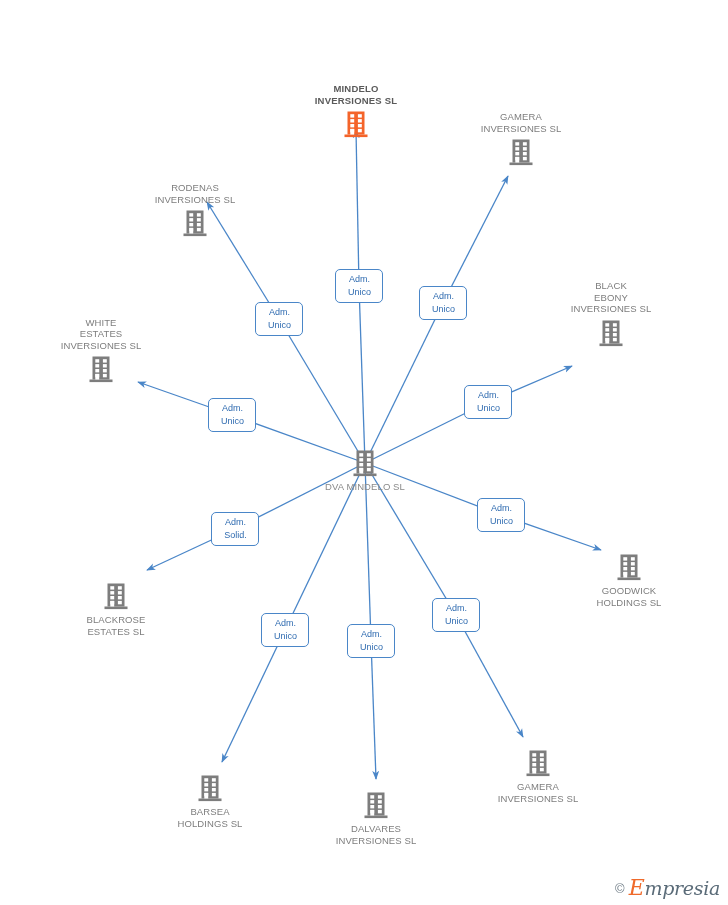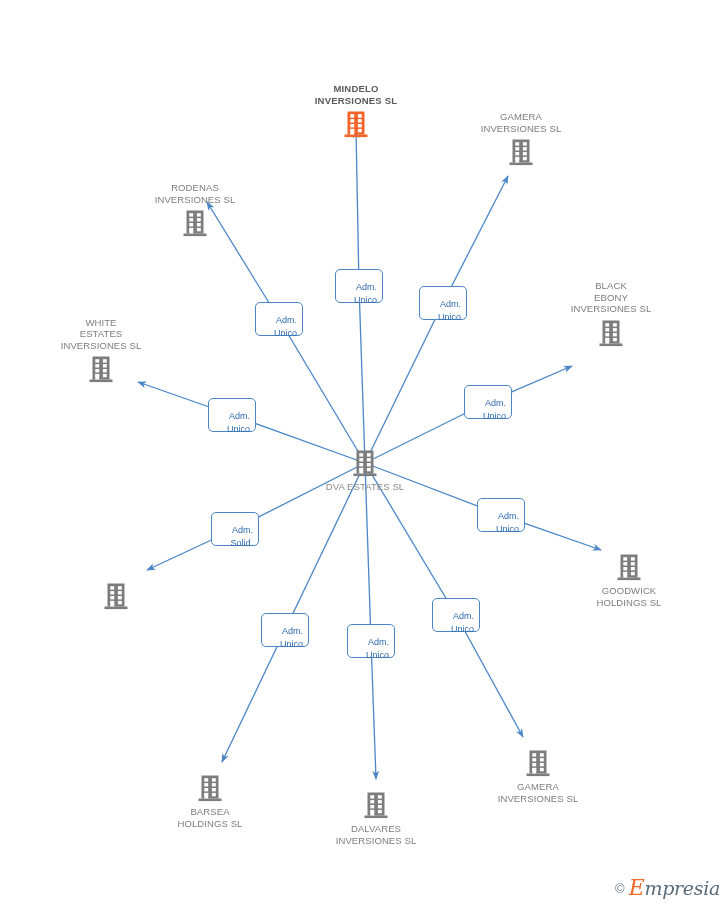--- a/index.html
+++ b/index.html
@@ -38,22 +38,22 @@
   
   .edge-label{
     position:absolute;
     box-sizing:border-box;
     background:#ffffff;
     border:1.3px solid #4a86c8;
     border-radius:5px;
     color:#2f6bb0;
     font-size:9px;
     line-height:13px;
-    padding:11px 5px 3px 6px;
-    text-align:right;
+    padding:3px 5px 3px 6px;
+    text-align:center;
     white-space:pre-line;
     z-index:5;
   }
 
   
   #watermark{
     position:absolute;
     right:8px;bottom:6px;
     display:flex;align-items:center;gap:4px;
     z-index:9;
@@ -116,21 +116,21 @@
             <rect x="9.3" y="10.1" width="3.9" height="3.4"></rect>
             <rect x="9.3" y="15" width="3.9" height="3.4"></rect>
             <rect x="9.3" y="19.9" width="3.9" height="3.4"></rect>
             <rect x="16.9" y="5.2" width="3.9" height="3.4"></rect>
             <rect x="16.9" y="10.1" width="3.9" height="3.4"></rect>
             <rect x="16.9" y="15" width="3.9" height="3.4"></rect>
             <rect x="16.9" y="19.9" width="3.9" height="3.4"></rect>
           </g>
           <rect x="9.3" y="19.9" width="3.9" height="5.6" fill="#ffffff"></rect>
         </svg>
-        <div class="caption">DVA ESTATES SL</div>
+        <div class="caption">DVA MINDELO SL</div>
       </div>
       <div class="node highlight cap-top" style="left: 356px; top: 59px; margin-top: 24px;">
         <div class="caption">MINDELO
 INVERSIONES SL</div>
         <svg width="30" height="30" viewBox="0 0 30 30" class="icon">
           <g fill="#f4642a">
             <rect x="6.5" y="2.5" width="17" height="23"></rect>
             <rect x="3.5" y="25.5" width="23" height="2.6"></rect>
           </g>
           <g fill="#ffffff">
@@ -264,20 +264,22 @@
             <rect x="9.3" y="10.1" width="3.9" height="3.4"></rect>
             <rect x="9.3" y="15" width="3.9" height="3.4"></rect>
             <rect x="9.3" y="19.9" width="3.9" height="3.4"></rect>
             <rect x="16.9" y="5.2" width="3.9" height="3.4"></rect>
             <rect x="16.9" y="10.1" width="3.9" height="3.4"></rect>
             <rect x="16.9" y="15" width="3.9" height="3.4"></rect>
             <rect x="16.9" y="19.9" width="3.9" height="3.4"></rect>
           </g>
           <rect x="9.3" y="19.9" width="3.9" height="5.6" fill="#ffffff"></rect>
         </svg>
+        <div class="caption">BLACKROSE
+ESTATES SL</div>
       </div>
       <div class="node cap-bottom" style="left: 210px; top: 773px;">
         <svg width="30" height="30" viewBox="0 0 30 30" class="icon">
           <g fill="#7d7d7d">
             <rect x="6.5" y="2.5" width="17" height="23"></rect>
             <rect x="3.5" y="25.5" width="23" height="2.6"></rect>
           </g>
           <g fill="#ffffff">
             <rect x="9.3" y="5.2" width="3.9" height="3.4"></rect>
             <rect x="9.3" y="10.1" width="3.9" height="3.4"></rect>

